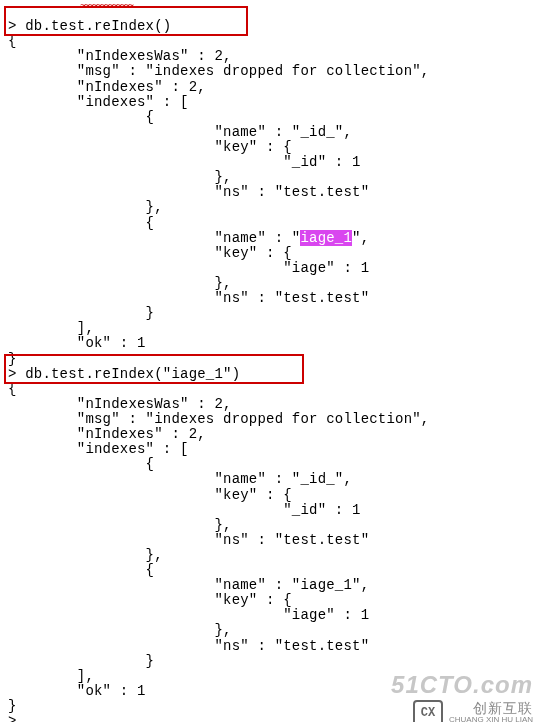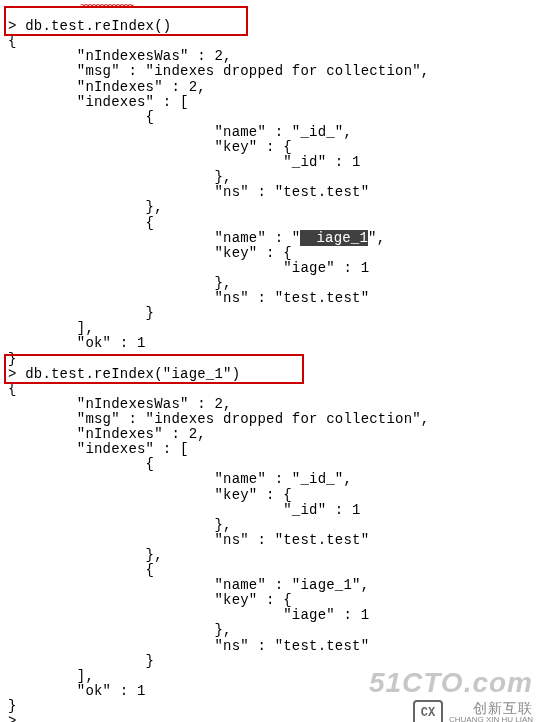--- a/index.html
+++ b/index.html
@@ -34,34 +34,33 @@
       left: 4px;
       width: 300px;
       height: 30px;
     }
     .term {
       white-space: pre;
       padding: 4px 0 0 8px;
       letter-spacing: 0.2px;
     }
     .sel {
-      background: #404040;
+      background: #d946ef;
       color: #fff;
-      padding-left: 16px;
     }
     .watermark {
       position: absolute;
       right: 6px;
       bottom: 24px;
       width: 190px;
       text-align: right;
     }
     .watermark .cto {
       font-family: Arial, sans-serif;
-      font-size: 28px;
+      font-size: 24px;
       font-weight: 900;
       color: #c7c7c7;
       letter-spacing: 1px;
       font-style: italic;
     }
     .watermark .sub {
       position: absolute;
       right: 0;
       bottom: -28px;
       display: flex;

